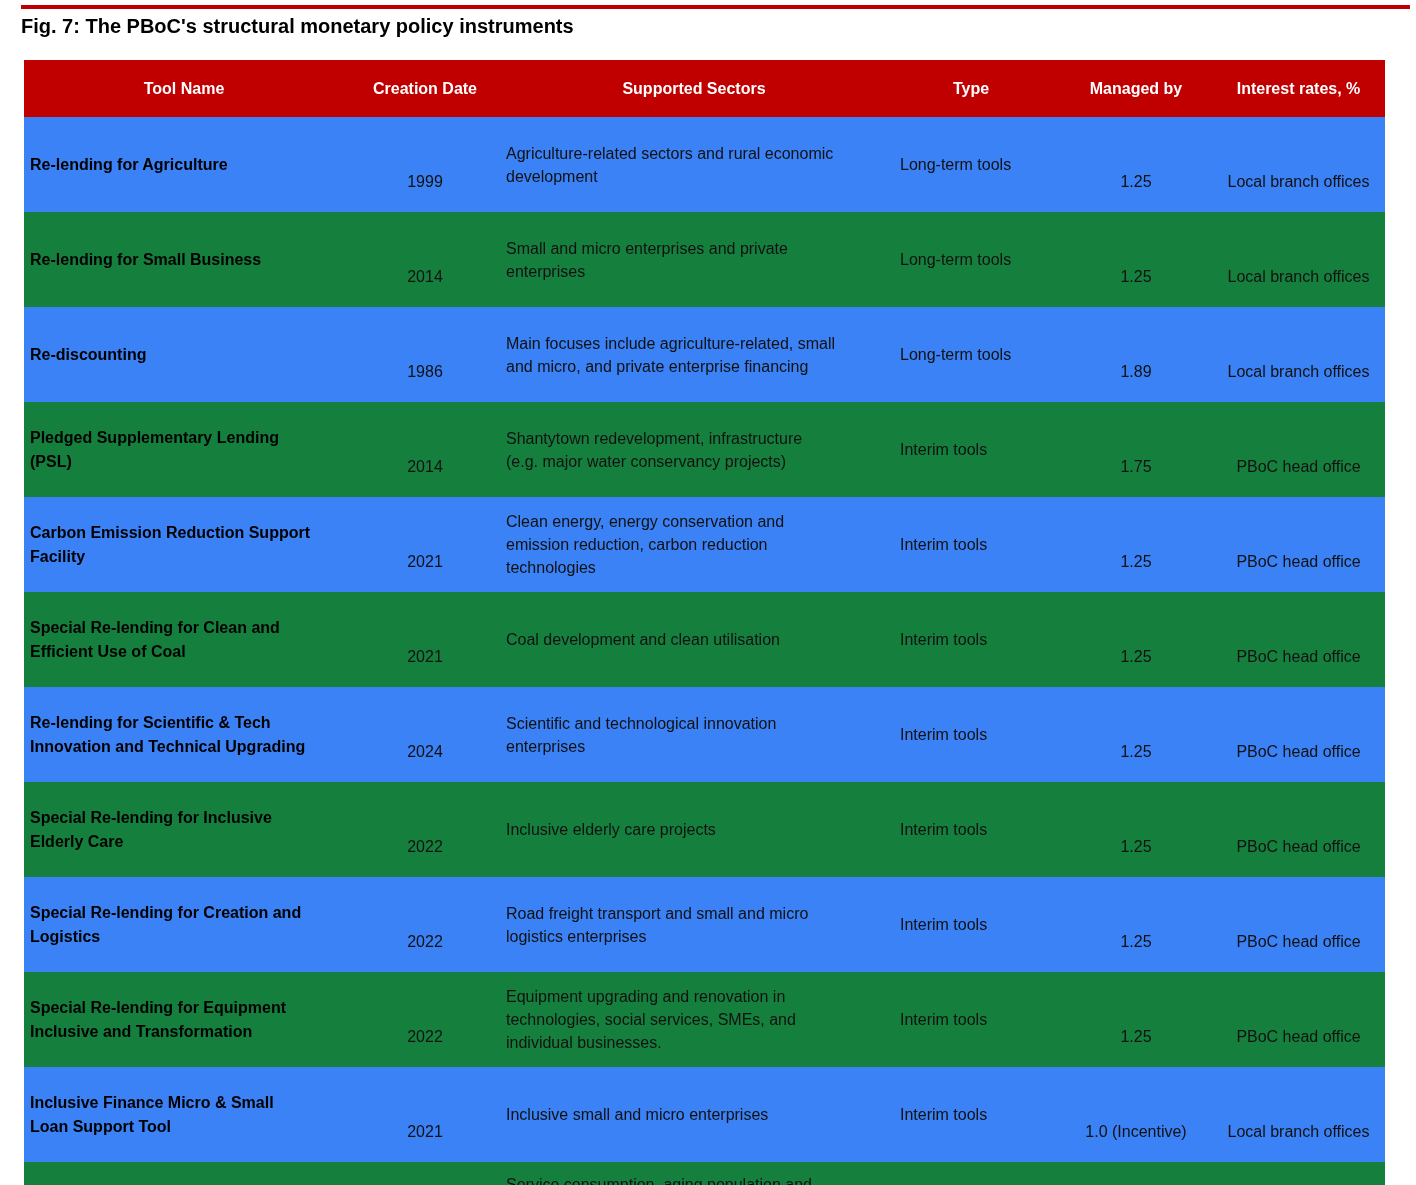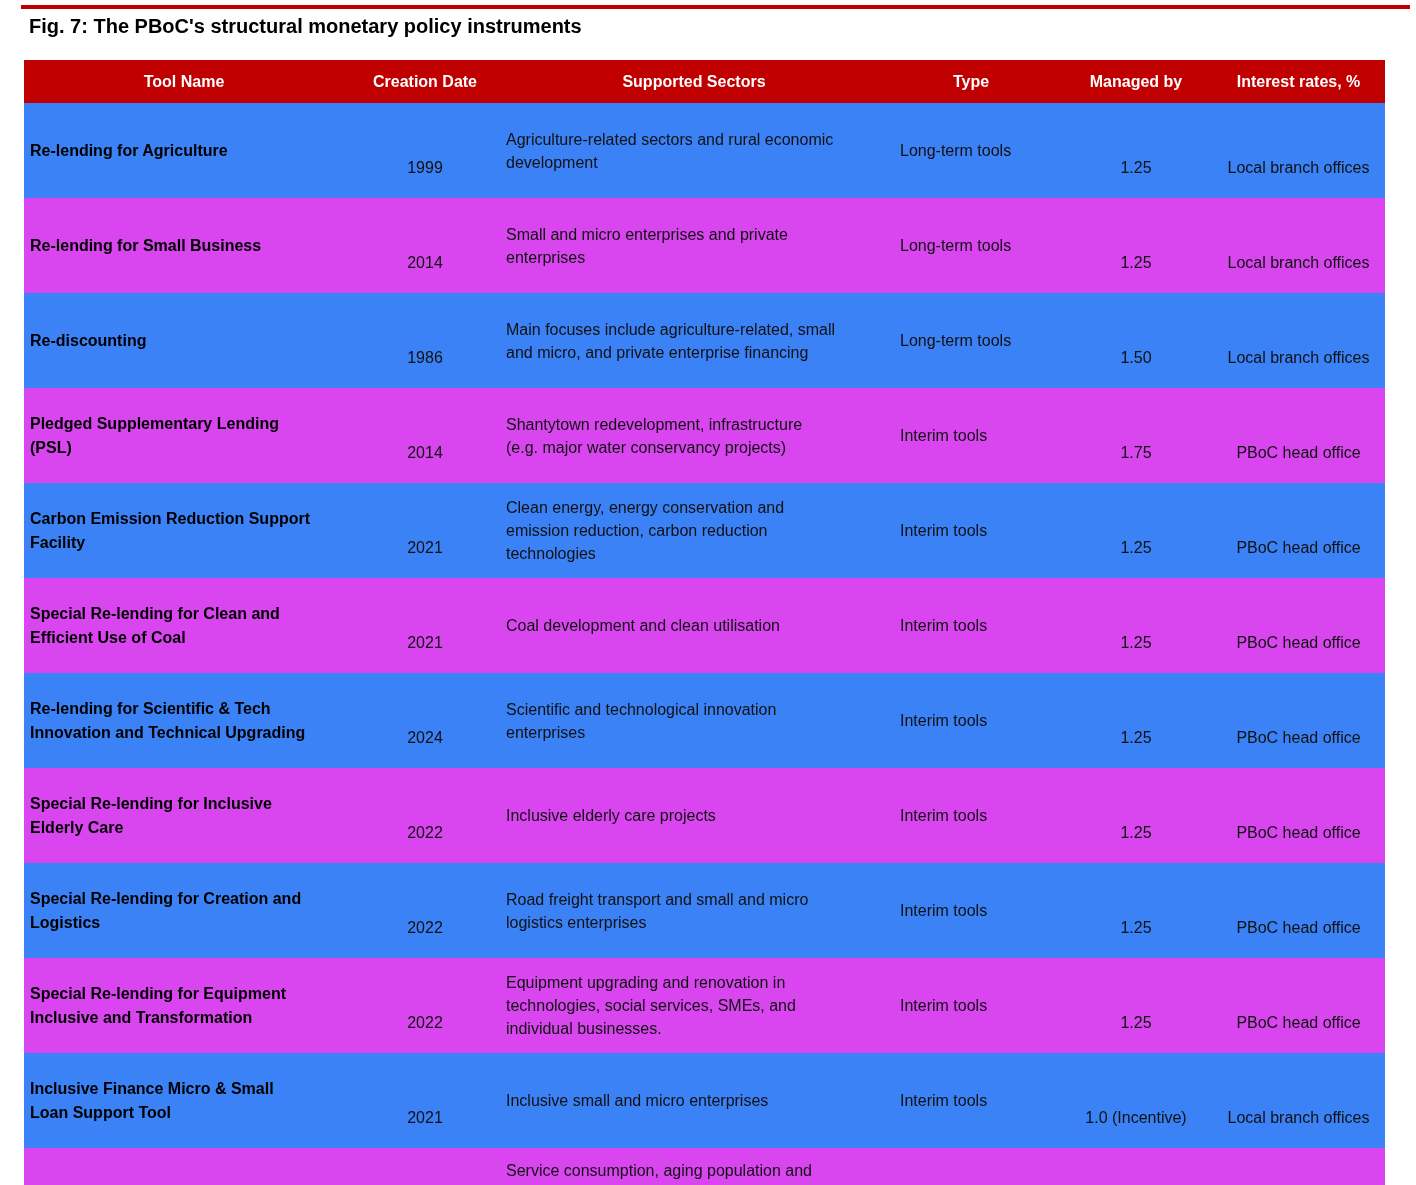--- a/index.html
+++ b/index.html
@@ -10,47 +10,47 @@
     font-family: "Liberation Sans", sans-serif;
   }
   .page { position: relative; width: 1416px; height: 1185px; }
 
   .top-rule {
     position: absolute; left: 21px; top: 5px;
     width: 1389px; height: 4px;
     background: #C00000;
   }
   .title {
-    position: absolute; left: 29px; top: 15px;
+    position: absolute; left: 21px; top: 15px;
     margin: 0;
     font-size: 20px; font-weight: bold; color: #000000;
   }
 
   .table {
     position: absolute; left: 24px; top: 60px;
     width: 1361px;
   }
   .hrow {
     display: grid;
     grid-template-columns: 320px 162px 376px 178px 152px 1fr;
     background: #C00000;
-    height: 43px;
+    height: 57px;
   }
   .hcell {
     display: flex; align-items: center; justify-content: center;
     color: #ffffff; font-weight: bold; font-size: 16px;
     text-align: center;
   }
   .row {
     display: grid;
     grid-template-columns: 320px 162px 376px 178px 152px 1fr;
     min-height: 95px;
     background: #3b82f6;
   }
-  .row.alt { background: #d946ef; }
+  .row.alt { background: #15803d; }
   .cell {
     display: flex; flex-direction: column; justify-content: center;
     font-size: 16px; line-height: 23px; color: #111111;
   }
   .c-tool {
     font-weight: bold; color: #000000;
     padding-left: 6px; padding-right: 34px;
     line-height: 24px;
   }
   .c-sectors { padding-right: 46px; }
@@ -93,21 +93,21 @@
           <div class="cell c-sectors">Small and micro enterprises and private enterprises</div>
           <div class="cell c-type">Long-term tools</div>
           <div class="cell c-rate">1.25</div>
           <div class="cell c-managed">Local branch offices</div>
         </div>
         <div class="row">
           <div class="cell c-tool">Re-discounting</div>
           <div class="cell c-date">1986</div>
           <div class="cell c-sectors">Main focuses include agriculture-related, small and micro, and private enterprise financing</div>
           <div class="cell c-type">Long-term tools</div>
-          <div class="cell c-rate">1.50</div>
+          <div class="cell c-rate">1.89</div>
           <div class="cell c-managed">Local branch offices</div>
         </div>
         <div class="row alt">
           <div class="cell c-tool">Pledged Supplementary Lending (PSL)</div>
           <div class="cell c-date">2014</div>
           <div class="cell c-sectors">Shantytown redevelopment, infrastructure (e.g. major water conservancy projects)</div>
           <div class="cell c-type">Interim tools</div>
           <div class="cell c-rate">1.75</div>
           <div class="cell c-managed">PBoC head office</div>
         </div>

